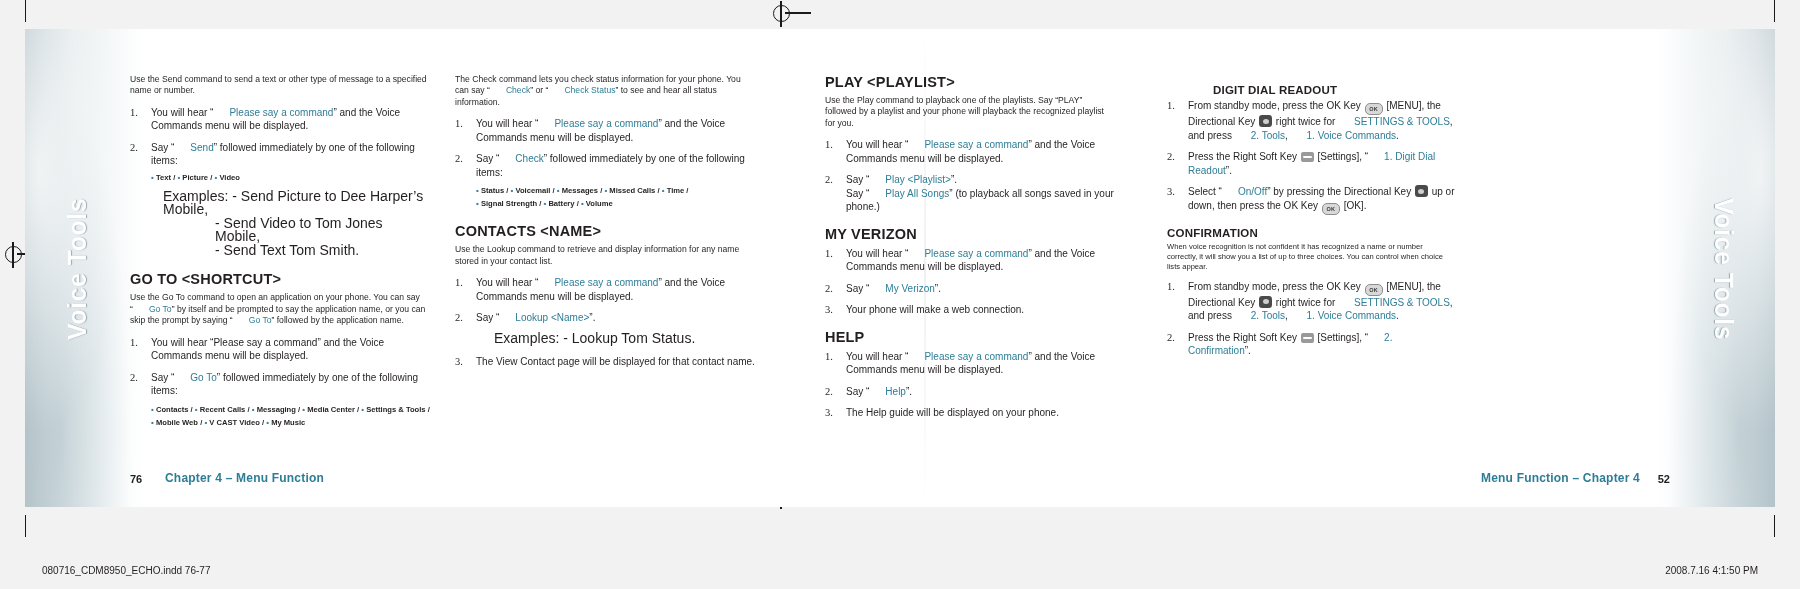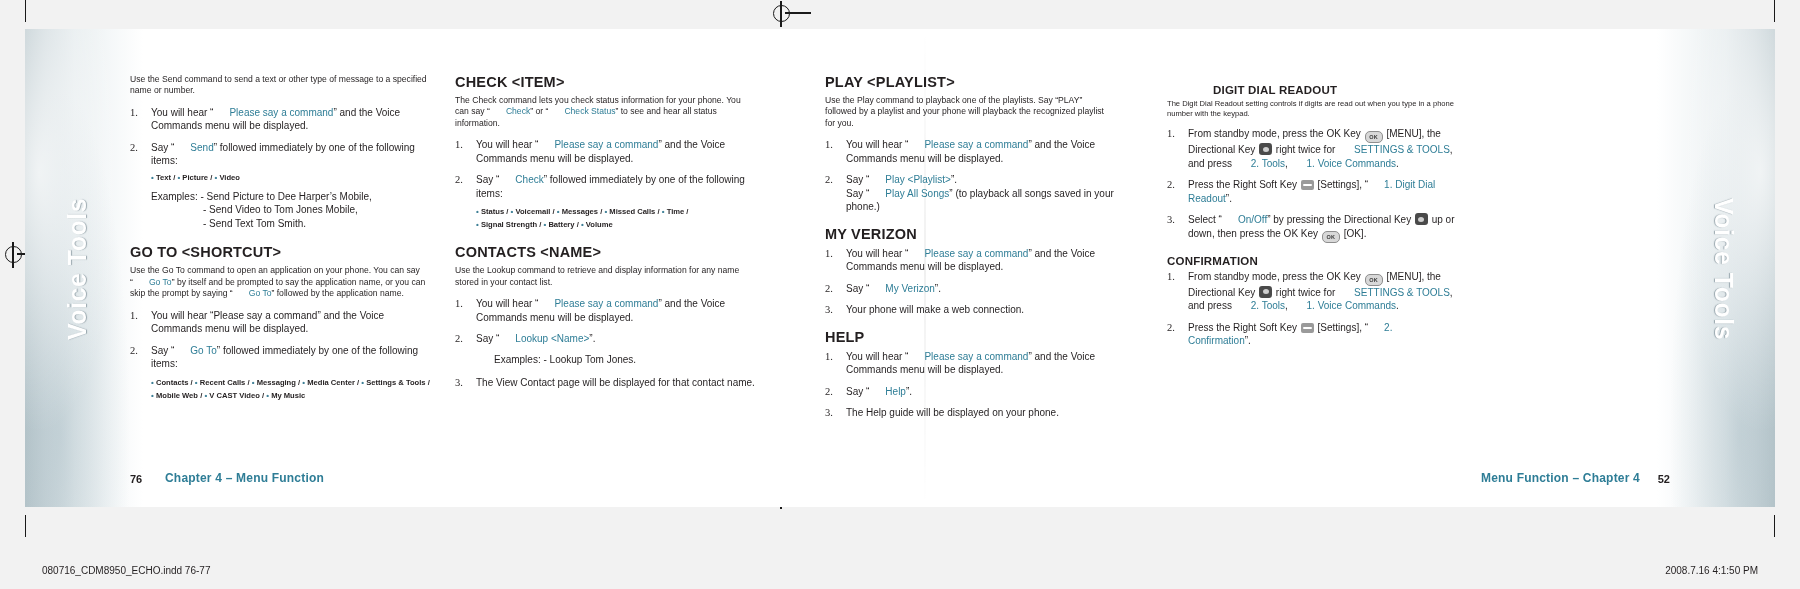--- a/index.html
+++ b/index.html
@@ -87,21 +87,21 @@
   }
   ol.steps>li .num{
     position:absolute;left:0;top:0;width:16px;text-align:left;
     font-family:"Liberation Serif", serif;font-size:10.5px;
   }
   .bullets{
     font-size:7.6px;font-weight:bold;line-height:11px;margin:4px 0 2px 0;color:#231f20;
   }
   .bullets .b{color:#3d7f96;font-size:8px;}
   .bullets .sl{font-weight:bold;color:#231f20;}
-  .ex{font-size:10px;line-height:13.5px;margin:7px 0 0 0;}
+  .ex{font-size:14px;line-height:13.5px;margin:7px 0 0 12px;}
   .ex .lbl{display:inline-block;}
   .ex .ln{display:block;margin-left:52px;}
   .hl{color:#2e7d96;margin-left:16px;}
 
   
   .key{
     display:inline-block;vertical-align:-2px;margin:0 1px;
     border-radius:3px;
   }
   .key-ok{
@@ -228,21 +228,20 @@
             <span class="b">•</span> <span>Mobile Web</span> <span class="sl">/</span>
             <span class="b">•</span> <span>V CAST Video</span> <span class="sl">/</span>
             <span class="b">•</span> <span>My Music</span>
           </div>
         </li>
       </ol>
     </div>
 
     <div class="col" style="left:430px;top:45px;width:300px;">
 
-      <h2 class="sec">CHECK &lt;ITEM&gt;</h2>
       <p class="body"><span>The Check command lets you check status information for your phone. You can say “</span><span class="hl">Check</span><span>” or “</span><span class="hl">Check Status</span><span>” to see and hear all status information.</span></p>
 
       <ol class="steps">
         <li>
           <span class="num">1.</span>
           <span>You will hear “</span><span class="hl">Please say a command</span><span>” and the Voice Commands menu will be displayed.</span>
         </li>
         <li>
           <span class="num">2.</span>
           <span>Say “</span><span class="hl">Check</span><span>” followed immediately by one of the following items:</span>
@@ -266,21 +265,21 @@
       <p class="body">Use the Lookup command to retrieve and display information for any name stored in your contact list.</p>
 
       <ol class="steps">
         <li>
           <span class="num">1.</span>
           <span>You will hear “</span><span class="hl">Please say a command</span><span>” and the Voice Commands menu will be displayed.</span>
         </li>
         <li>
           <span class="num">2.</span>
           <span>Say “</span><span class="hl">Lookup &lt;Name&gt;</span><span>”.</span>
-          <div class="ex" style="margin-left:18px;">Examples: - Lookup Tom Jones.</div>
+          <div class="ex" style="margin-left:18px;">Examples: - Lookup Tom Status.</div>
         </li>
         <li style="margin-top:10px;">
           <span class="num">3.</span>
           <span>The View Contact page will be displayed for that contact name.</span>
         </li>
       </ol>
     </div>
 
     <div class="col" style="left:800px;top:45px;width:290px;">
 
@@ -330,21 +329,20 @@
           <span>The Help guide will be displayed on your phone.</span>
         </li>
       </ol>
     </div>
 
     <div class="col" style="left:1120px;top:45px;width:310px;">
 
 
       <div style="margin-left:22px;">
         <h3 class="sub" style="margin-top:10px;padding-left:46px;">DIGIT DIAL READOUT</h3>
-        <p class="small">The Digit Dial Readout setting controls if digits are read out when you type in a phone number with the keypad.</p>
 
         <ol class="steps">
           <li>
             <span class="num">1.</span>
             <span>From standby mode, press the OK Key</span>
             <span class="key key-ok">OK</span>
             <span>[MENU], the Directional Key</span>
             <span class="key key-nav"></span>
             <span>right twice for</span>
             <span class="hl">SETTINGS &amp; TOOLS</span><span>, and press</span>
@@ -361,20 +359,21 @@
             <span class="num">3.</span>
             <span>Select “</span><span class="hl">On/Off</span><span>” by pressing the Directional Key</span>
             <span class="key key-nav"></span>
             <span>up or down, then press the OK Key</span>
             <span class="key key-ok">OK</span>
             <span>[OK].</span>
           </li>
         </ol>
 
         <h3 class="sub" style="margin-top:12px;">CONFIRMATION</h3>
+        <p class="small">When voice recognition is not confident it has recognized a name or number correctly, it will show you a list of up to three choices. You can control when choice lists appear.</p>
 
         <ol class="steps">
           <li>
             <span class="num">1.</span>
             <span>From standby mode, press the OK Key</span>
             <span class="key key-ok">OK</span>
             <span>[MENU], the Directional Key</span>
             <span class="key key-nav"></span>
             <span>right twice for</span>
             <span class="hl">SETTINGS &amp; TOOLS</span><span>, and press</span>

